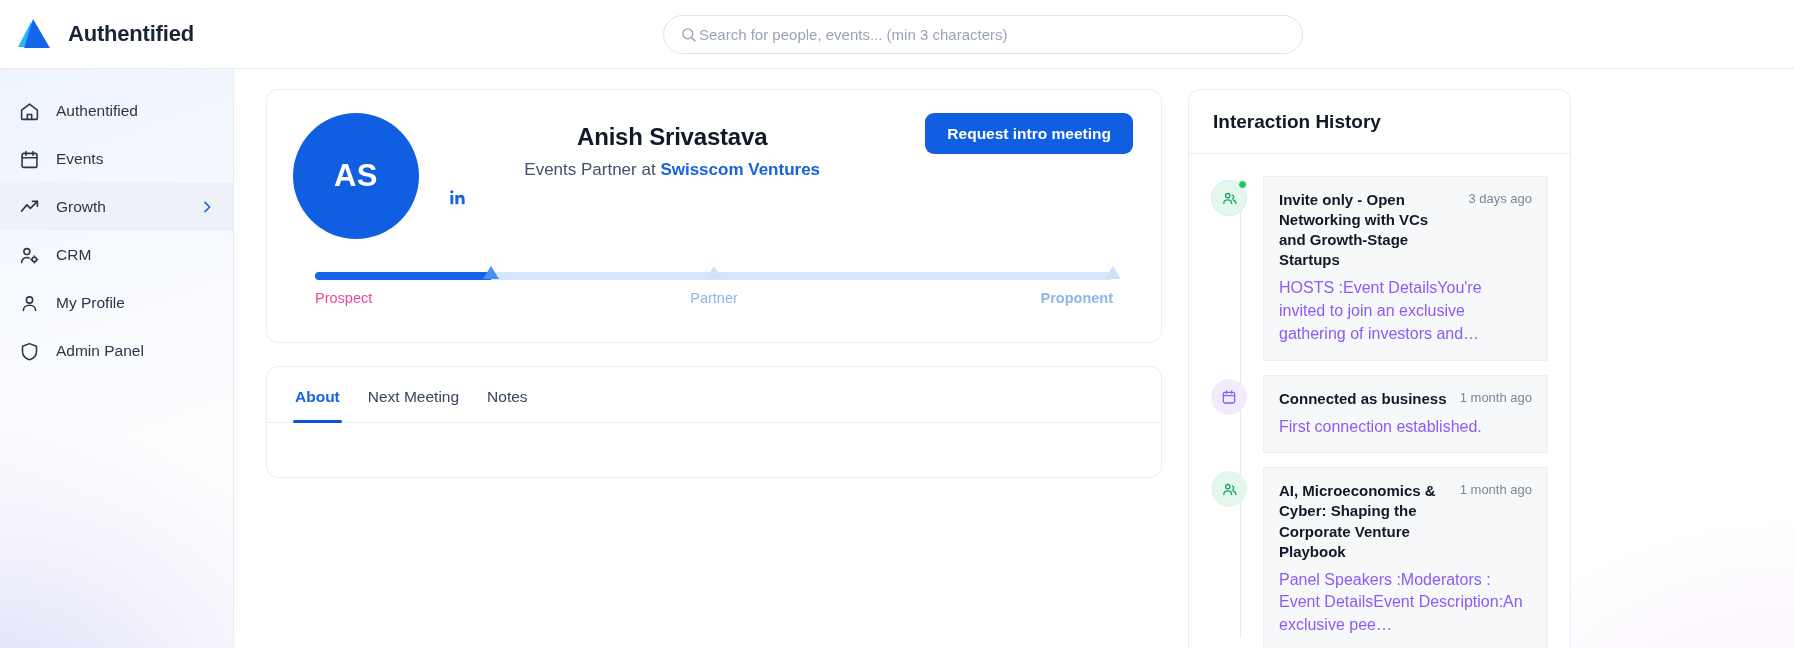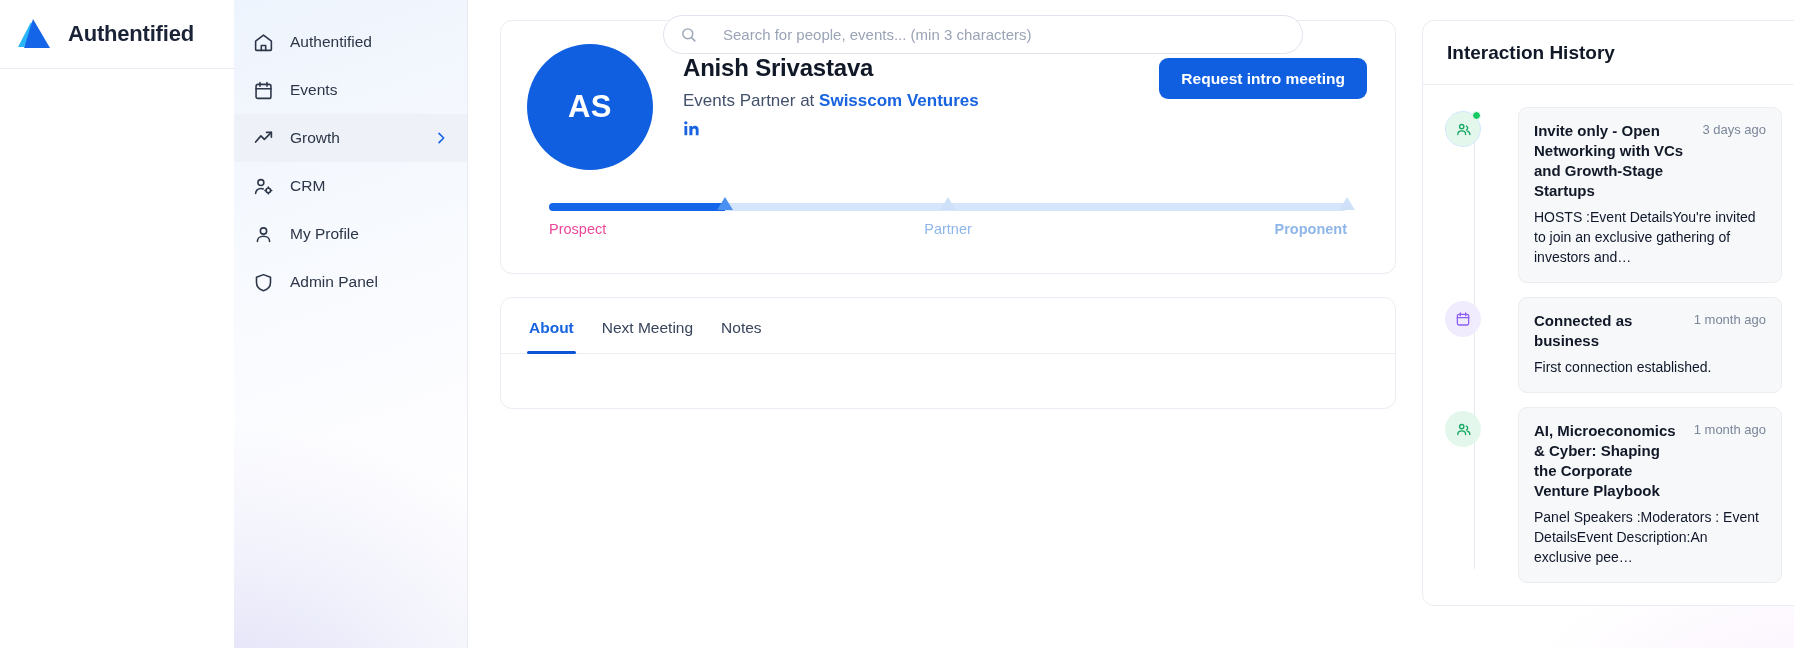--- a/index.html
+++ b/index.html
@@ -3,38 +3,38 @@
 <meta charset="utf-8">
 <style>
   * { box-sizing: border-box; margin: 0; padding: 0; }
   html, body {
     width: 1794px; height: 648px;
     overflow: hidden;
     font-family: "Liberation Sans", sans-serif;
     background: #ffffff;
     color: #1e293b;
   }
-  .app { position: relative; width: 1794px; height: 648px; display: flex; flex-direction: row; }
+  .app { position: relative; width: 1794px; height: 648px; display: flex; flex-direction: column; }
 
   
   .header {
     height: 69px; min-height: 69px;
     background: #ffffff;
     border-bottom: 1px solid #e8ebf1;
     display: flex; align-items: center;
     position: relative; z-index: 30;
   }
   .brand { display: flex; align-items: center; gap: 14px; width: 234px; padding-left: 14px; }
   .logo-mark { width: 40px; height: 36px; position: relative; flex: none; }
   .brand-name { font-size: 22px; font-weight: 700; color: #1b2437; letter-spacing: -0.2px; }
 
   .search-wrap { position: absolute; left: 663px; top: 15px; width: 640px; }
   .search-box {
     height: 39px; border: 1px solid #dfe3ec; border-radius: 20px;
-    background: #ffffff; display: flex; align-items: center; gap: 26px;
+    background: #ffffff; display: flex; align-items: center; gap: 2px;
     padding: 0 16px;
   }
   .search-input {
     border: 0; outline: 0; background: transparent;
     font-family: "Liberation Sans", sans-serif;
     font-size: 15px; color: #334155; width: 100%; height: 100%;
   }
   .search-input::placeholder { color: #9aa4b6; }
 
   
@@ -75,31 +75,31 @@
 
   
   .profile-card { padding: 23px 26px 30px 26px; }
   .profile-top { display: flex; align-items: flex-start; gap: 30px; }
   .avatar {
     width: 126px; height: 126px; border-radius: 50%;
     background: #0f5fe0; color: #ffffff;
     display: flex; align-items: center; justify-content: center;
     font-size: 31px; font-weight: 600; letter-spacing: 0.5px; flex: none;
   }
-  .profile-info { flex: 1; padding-top: 10px; min-width: 0; }
+  .profile-info { flex: 1; padding-top: 10px; min-width: 0; text-align: center; }
   .profile-name { font-size: 24px; font-weight: 600; color: #111827; letter-spacing: -0.2px; }
   .profile-role { font-size: 17px; color: #42506a; margin-top: 9px; }
   .profile-company { color: #1763e0; font-weight: 600; cursor: pointer; }
   .li-icon { margin-top: 9px; width: 17px; height: 17px; color: #1763e0; display: block; cursor: pointer; }
 
   .btn-primary {
     background: #0f5fe0; color: #ffffff; border: 0; border-radius: 9px;
     height: 41px; padding: 0 22px; font-size: 15.5px; font-weight: 700;
     font-family: "Liberation Sans", sans-serif; cursor: pointer;
-    margin-top: 14px; margin-right: 2px; white-space: nowrap;
+    margin-right: 2px; white-space: nowrap;
   }
 
   
   .stage-wrap { margin: 33px 22px 0 22px; position: relative; }
   .stage-track { position: relative; height: 8px; border-radius: 4px; background: #d5e5fb; }
   .stage-fill { position: absolute; left: 0; top: 0; height: 8px; border-radius: 4px 0 0 4px; background: #1565e8; }
   .stage-marker { position: absolute; top: -6px; width: 0; height: 0; border-left: 8px solid transparent; border-right: 8px solid transparent; border-bottom: 13px solid #cfe1f8; transform: translateX(-8px); cursor: pointer; }
   .stage-marker.done { border-bottom-color: #4a90f0; }
   .stage-labels { position: relative; height: 22px; margin-top: 10px; }
   .stage-label { position: absolute; font-size: 14.5px; color: #8fb6e8; white-space: nowrap; }
@@ -123,25 +123,25 @@
   .tl-item { position: relative; display: flex; gap: 16px; margin-bottom: 14px; }
   .tl-item:last-child { margin-bottom: 0; }
   .tl-dot {
     width: 36px; height: 36px; min-width: 36px; border-radius: 50%;
     display: flex; align-items: center; justify-content: center;
     position: relative; z-index: 2; margin-top: 4px;
   }
   .tl-dot.green { background: #e4f7ec; border: 1px solid #d3e9ff; color: #14a864; }
   .tl-dot.purple { background: #f1ecfd; color: #8b5cf6; }
   .tl-badge { position: absolute; top: -1px; right: -1px; width: 9px; height: 9px; border-radius: 50%; background: #18c964; border: 1.5px solid #ffffff; }
-  .tl-body { flex: 1; background: #f7f8fa; border: 1px solid #ededf1; border-radius: 9px; padding: 13px 15px 14px 15px; min-width: 0; margin-left: 21px; }
+  .tl-body { flex: 1; background: #f7f8fa; border: 1px solid #ededf1; border-radius: 2px; padding: 13px 15px 14px 15px; min-width: 0; }
   .tl-head { display: flex; gap: 10px; align-items: flex-start; }
   .tl-title { font-size: 15px; font-weight: 700; color: #111827; line-height: 1.34; flex: 1; min-width: 0; }
   .tl-time { font-size: 13px; color: #7a8699; white-space: nowrap; padding-top: 1px; }
-  .tl-desc { font-size: 14px; color: #0f172a; line-height: 1.42; margin-top: 7px; }
+  .tl-desc { font-size: 16px; color: #8b5cf6; line-height: 1.42; margin-top: 7px; }
 </style>
 </head>
 <body>
 
 <div class="app">
 
   <div class="header">
     <div class="brand">
       <span class="logo-mark">
         <svg width="40" height="36" viewBox="0 0 40 36">

